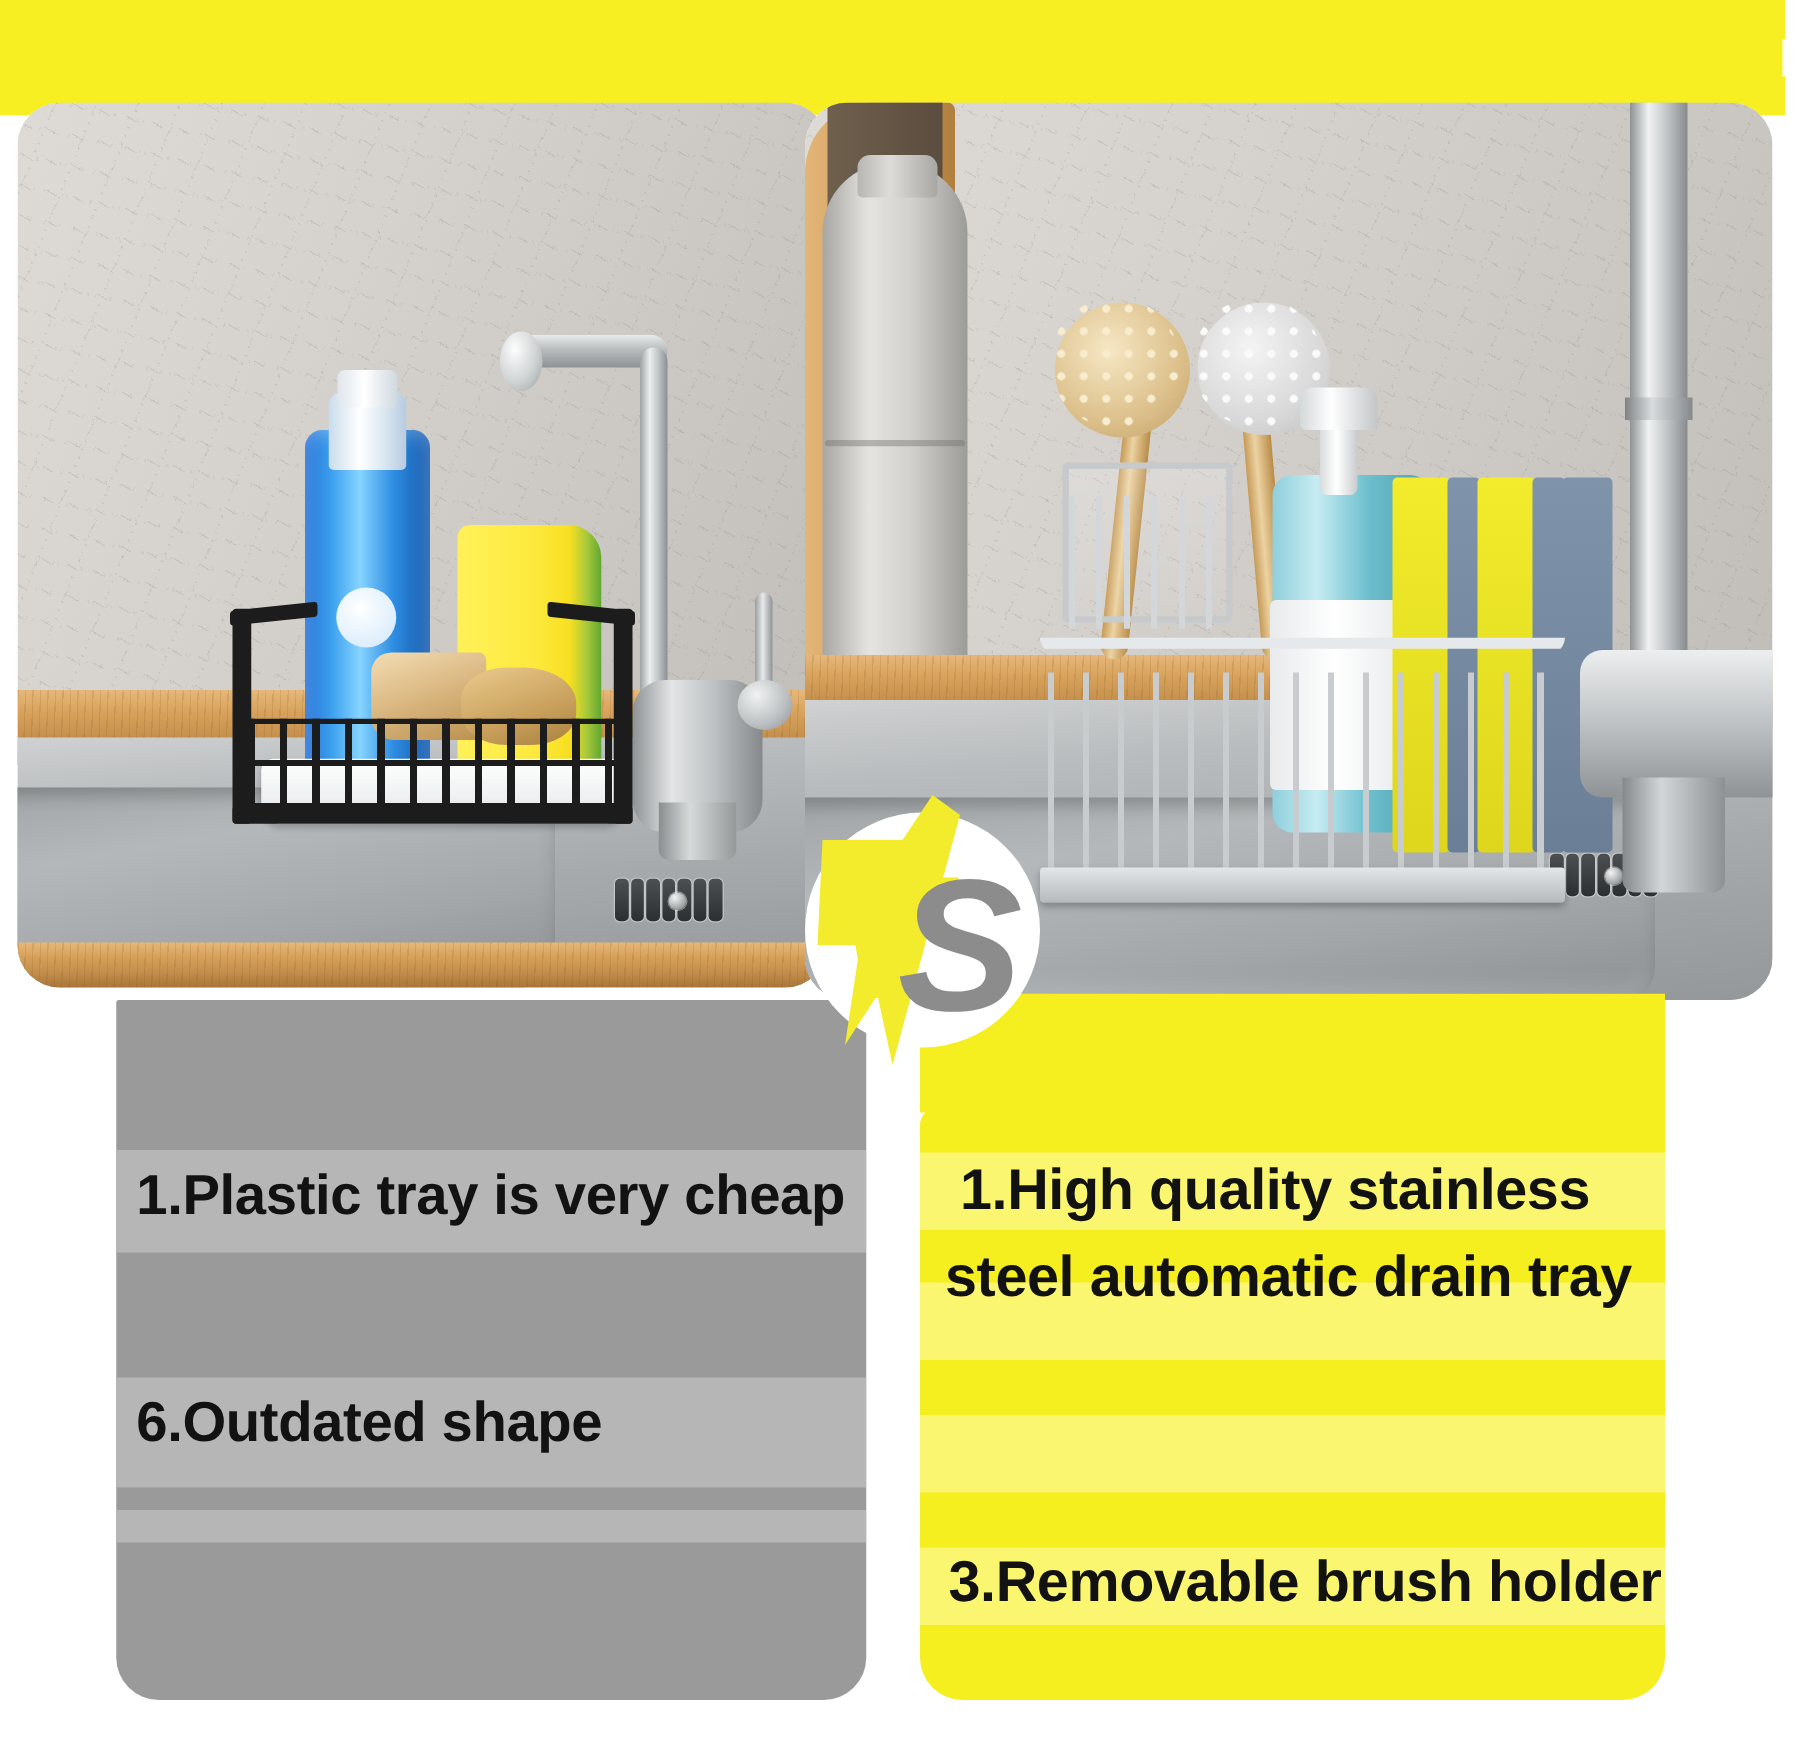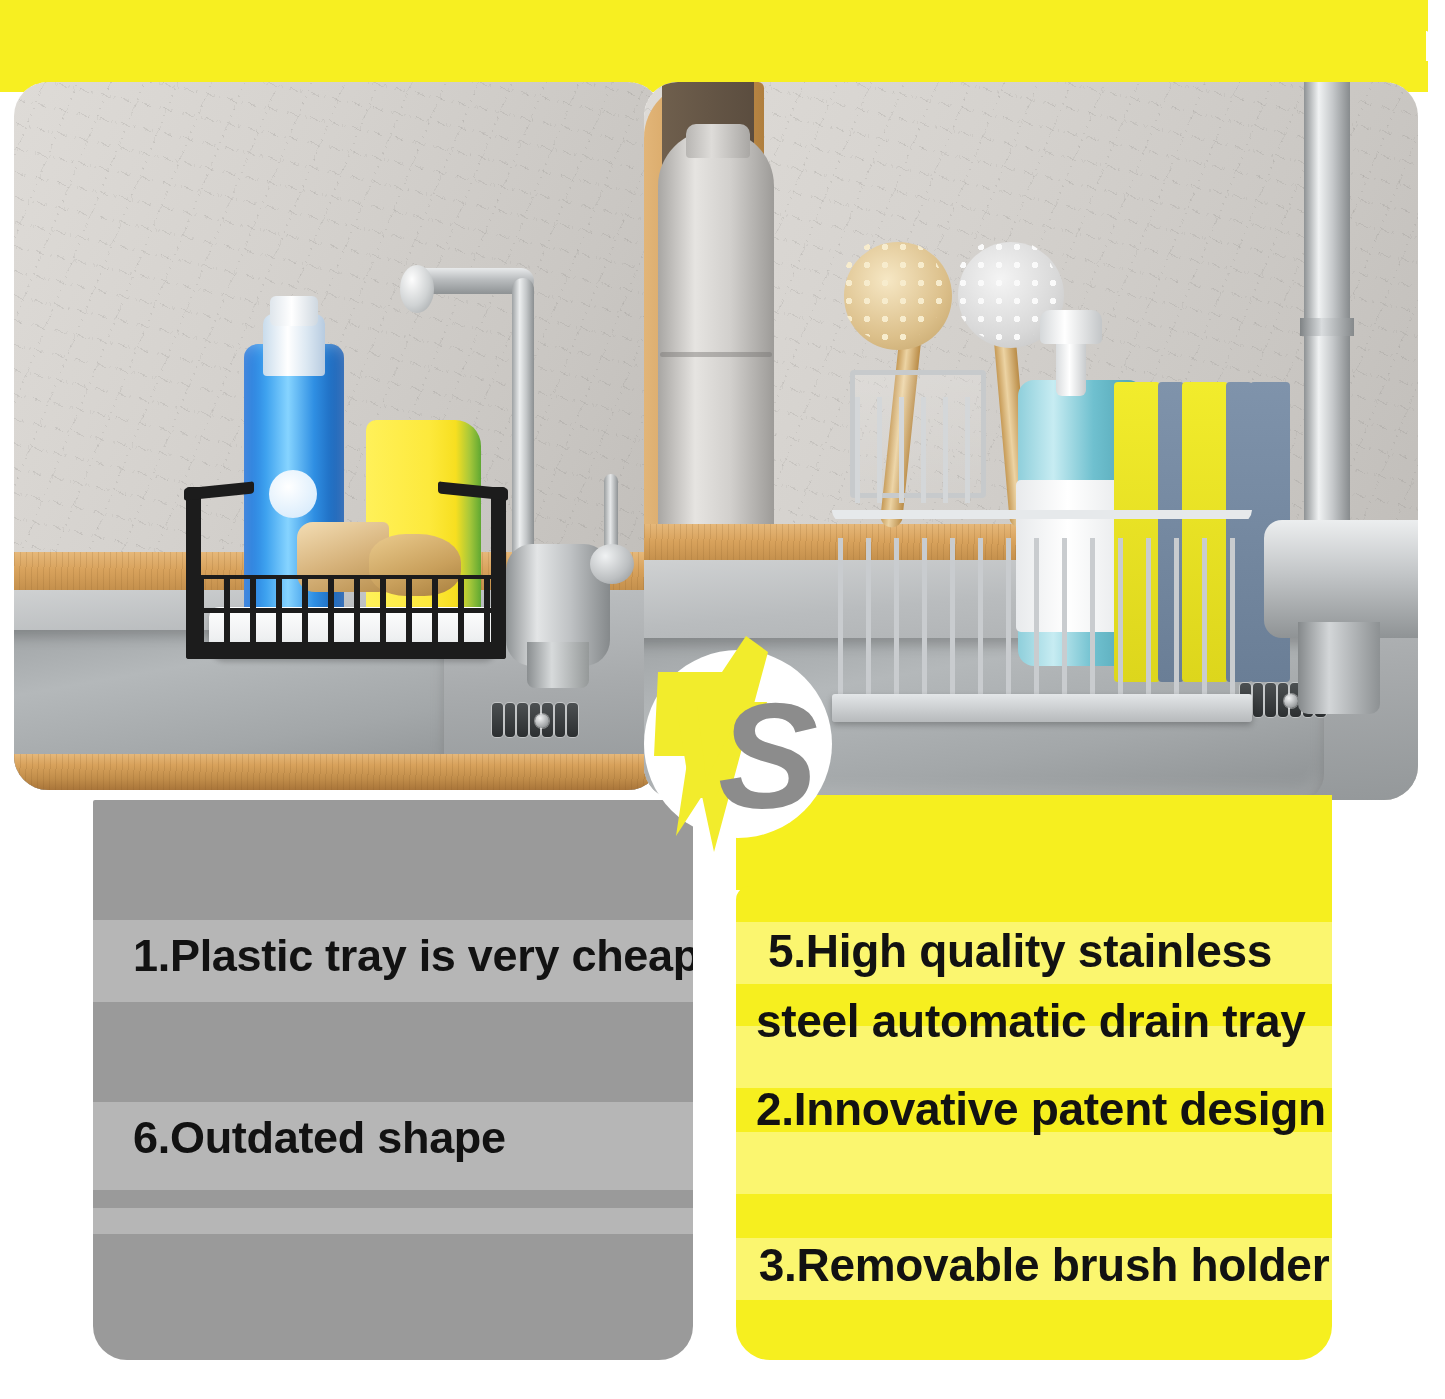--- a/index.html
+++ b/index.html
@@ -362,21 +362,21 @@
     position:absolute; left:0; width:100%;
   }
   .panel-con .band{ background:#b6b6b6; }
   .panel-pro .band{ background:#fbf66f; }
 
   .panel-line{
     position:absolute; left:0; width:100%;
     color:#121212; font-weight:bold; letter-spacing:-.3px;
     white-space:nowrap;
   }
-  .panel-con .panel-line{ font-size:45px; padding-left:40px; }
+  .panel-con .panel-line{ font-size:45px; padding-left:16px; }
   .panel-pro .panel-line{ font-size:46px; padding-left:20px; }
 
   
   .bottom-yellow-strip{
     position:absolute; left:736px; top:795px; width:596px; height:95px;
     background:#f6ef1f;
     border-radius:0 0 0 0;
   }
 </style>
 </head>
@@ -515,17 +515,16 @@
   <div class="panel-line" style="top:130px;">1.Plastic tray is very cheap</div>
   <div class="panel-line" style="top:312px;">6.Outdated shape</div>
 </div>
 
 <div class="text-panel panel-pro">
   <div class="band" style="top:36px;height:62px;"></div>
   <div class="band" style="top:140px;height:62px;"></div>
   <div class="band" style="top:246px;height:62px;"></div>
   <div class="band" style="top:352px;height:62px;"></div>
 
-  <div class="panel-line" style="top:38px;padding-left:32px;">5.High quality stainless</div>
+  <div class="panel-line" style="top:38px;padding-left:32px;">1.High quality stainless</div>
   <div class="panel-line" style="top:108px;">steel  automatic drain tray</div>
-  <div class="panel-line" style="top:196px;">2.Innovative patent design</div>
   <div class="panel-line" style="top:352px;text-align:center;">3.Removable brush holder</div>
 </div>
 
 </body></html>

